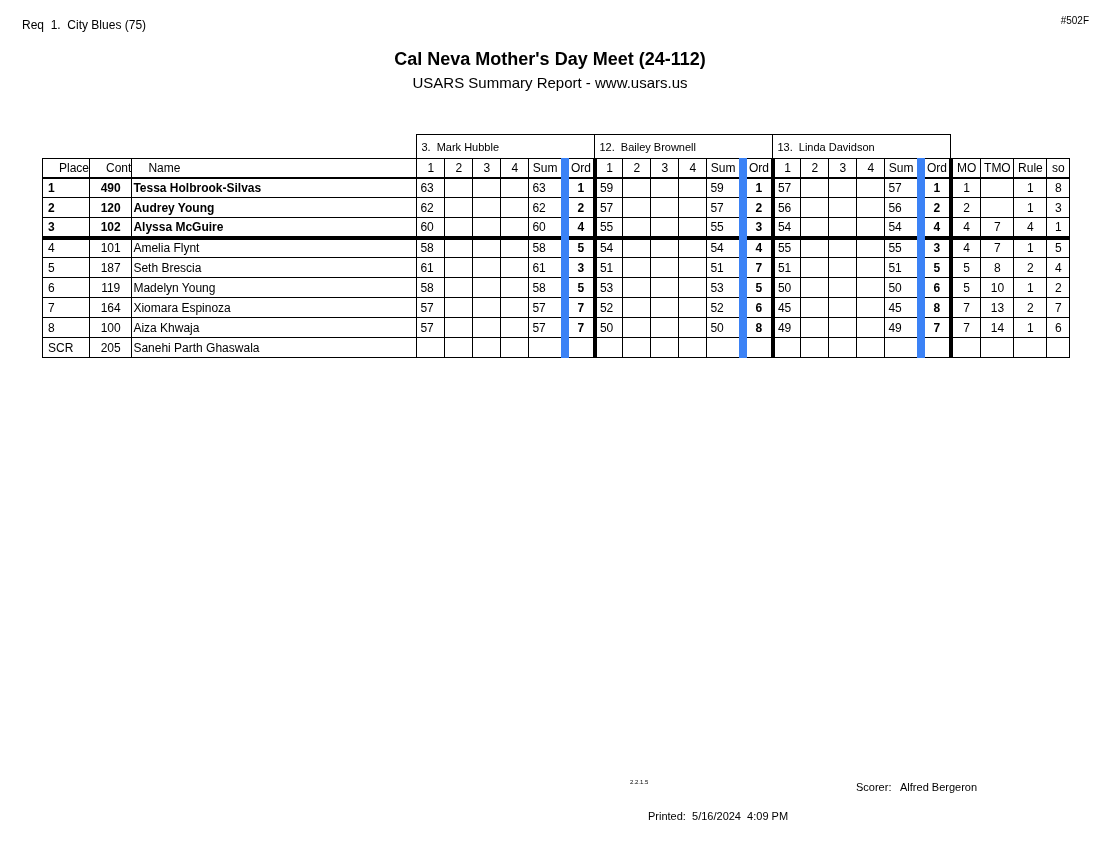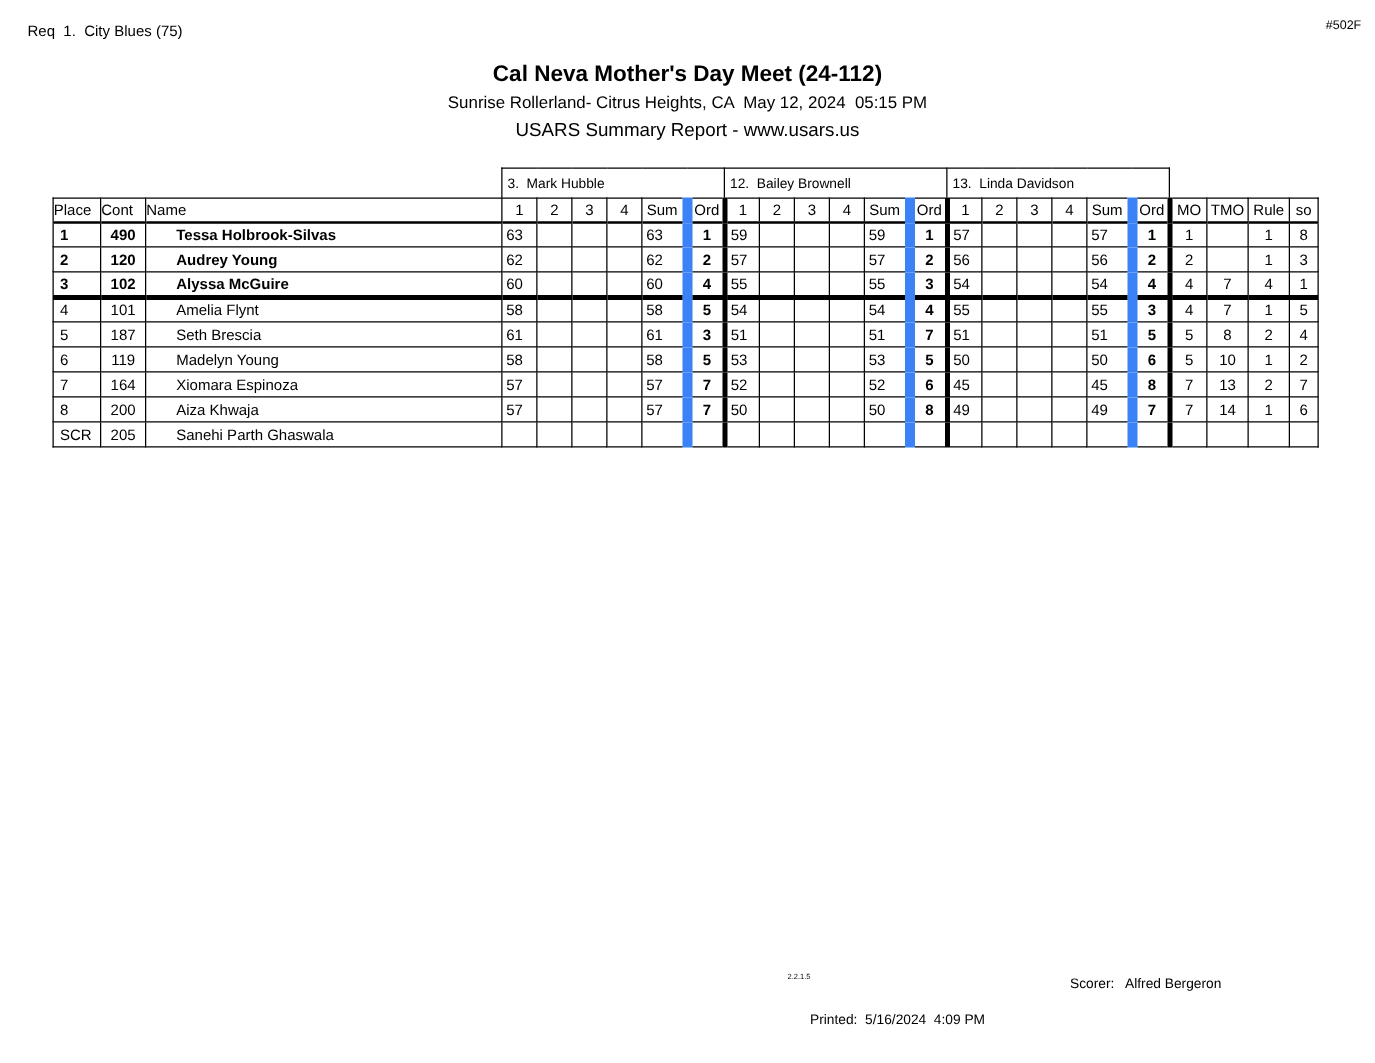--- a/index.html
+++ b/index.html
@@ -20,47 +20,46 @@
   .report-type { font-size:15px; line-height:24px; }
 
   
   .tbl-wrap { position:absolute; left:22px; top:134px;margin-left:20px; }
   table { border-collapse:collapse; table-layout:fixed; }
   td, th { border:1px solid #000; font-size:12px; font-weight:normal;
            height:20px; overflow:hidden; white-space:nowrap; padding:0; }
   thead tr.judge-row td { height:24px; }
   td.noborder { border:none; background:#fff; }
   td.judgebox { text-align:left; font-size:11px; padding-left:4px; white-space:pre; vertical-align:middle; }
-  thead tr.colhead-row th { border-bottom:2px solid #000; height:19px; text-align:left; padding-left:0; }
+  thead tr.colhead-row th { border-bottom:2px solid #000; height:19px; text-align:left; padding-left:16px; }
   thead tr.colhead-row th.num { text-align:center; padding-left:0; }
   .ord { border-left:8px solid #3b82f6; border-right:4px solid #000; text-align:center; }
   tbody td.ord { font-weight:bold; }
   tbody td.place { text-align:left; padding-left:5px; }
   tbody td.cont { text-align:center; }
-  tbody td.name { text-align:left; padding-left:24px; }
+  tbody td.name { text-align:left; padding-left:1px; }
   tbody td.score { text-align:left; padding-left:3px; }
   tbody td.tail { text-align:center; }
   tbody tr.boldrow td.place, tbody tr.boldrow td.cont, tbody tr.boldrow td.name { font-weight:bold; }
   tbody tr.thick-below td { border-bottom:4px solid #000; }
 
   
   .footer { position:absolute; left:0; top:781px; width:100%; font-size:11px; }
   .version { position:absolute; left:630px; top:-2px; font-size:6px; }
   .printed { position:absolute; left:648px; top:0; white-space:pre;margin-top:29px; }
   .scorer { position:absolute; left:856px; top:0; white-space:pre; }
 </style>
 </head>
 <body>
 
 <div class="req-label pre">Req  1.  City Blues (75)</div>
 <div class="report-number">#502F</div>
 
 <div class="center-head">
   <div class="meet-title pre">Cal Neva Mother's Day Meet (24-112)</div>
-  <div class="venue-line pre">Sunrise Rollerland- Citrus Heights, CA  May 12, 2024  05:15 PM</div>
   <div class="report-type pre">USARS Summary Report - www.usars.us</div>
 </div>
 
 <div class="tbl-wrap">
   <table>
     <colgroup>
       <col style="width:38px">
         <col style="width:36px">
         <col style="width:285px">
       <col style="width:28px">
@@ -307,21 +306,21 @@
           <td class="score"></td>
           <td class="score">45</td>
           <td class="ord">8</td>
           <td class="tail">7</td>
           <td class="tail">13</td>
           <td class="tail">2</td>
           <td class="tail">7</td>
         </tr>
         <tr class="">
           <td class="place">8</td>
-          <td class="cont">200</td>
+          <td class="cont">100</td>
           <td class="name">Aiza Khwaja</td>
           <td class="score">57</td>
           <td class="score"></td>
           <td class="score"></td>
           <td class="score"></td>
           <td class="score">57</td>
           <td class="ord">7</td>
           <td class="score">50</td>
           <td class="score"></td>
           <td class="score"></td>

